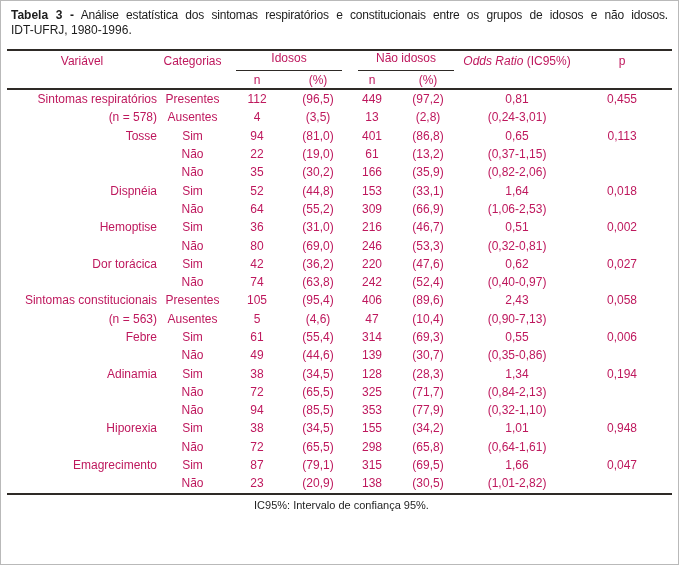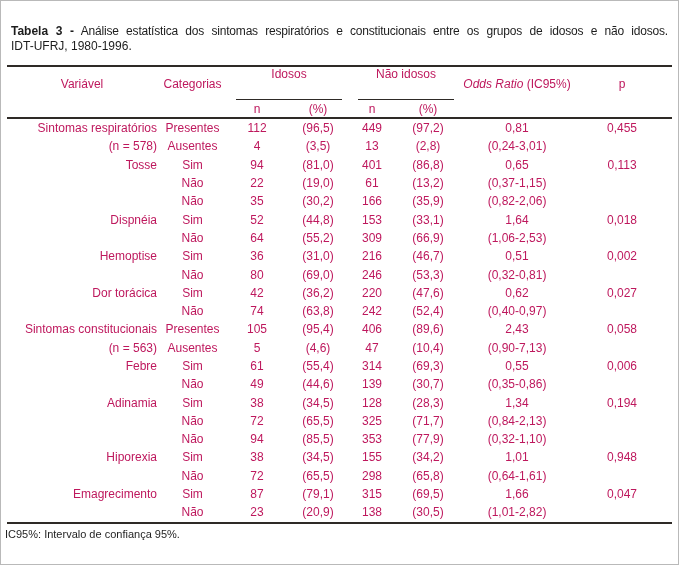--- a/index.html
+++ b/index.html
@@ -13,21 +13,21 @@
     height: 565px;
     box-sizing: border-box;
     background: #ffffff;
     border: 1px solid #b9b9b9;
     font-family: "Liberation Sans", "DejaVu Sans", sans-serif;
     color: #222222;
     overflow: hidden;
   }
   
   .title-block {
-    margin: 23px 10px 0 10px;
+    margin: 7px 10px 0 10px;
     font-size: 12px;
     line-height: 15px;
     color: #1d1d1d;
   }
   .title-line1 {
     text-align: justify;
     text-align-last: justify;
     letter-spacing: -0.2px;
     white-space: nowrap;
     overflow: hidden;
@@ -55,30 +55,31 @@
   tbody td { height: 18.3px; }
   tbody tr:last-child td { border-bottom: 2px solid #2e2a26; }
 
   .c-var   { text-align: right; padding-left: 4px; }
   td.c-var.indent { padding-left: 32px; }
   th.c-var { text-align: center; padding-left: 0; }
   .c-cat   { text-align: center; padding-left: 8px; }
   .c-num   { text-align: center; }
   .grp div.grp-line {
     margin: 0 8px;
-    padding-bottom: 18px;
+    padding-bottom: 5px;
     border-bottom: 1.5px solid #2e2a26;
     text-align: center;
   }
   .c-or-h i { font-style: italic; }
   
   .footnote {
     margin: 4px 0 0 4px;
     font-size: 11px;
     color: #1f1f1f;
+    text-align: center;
   }
 </style>
 </head>
 <body>
 
 <div class="page">
 
   <div class="title-block">
     <div class="title-line1"><b>Tabela 3 -</b> <span>Análise estatística dos sintomas respiratórios e constitucionais entre os grupos de idosos e não idosos.</span></div>
     <div class="title-line2">IDT-UFRJ, 1980-1996.</div>

